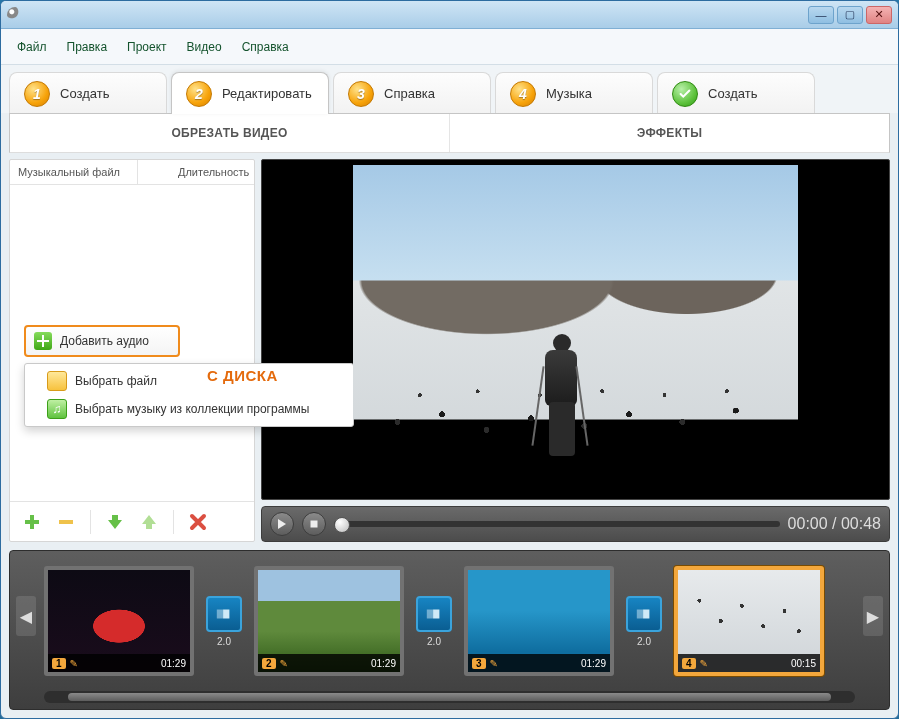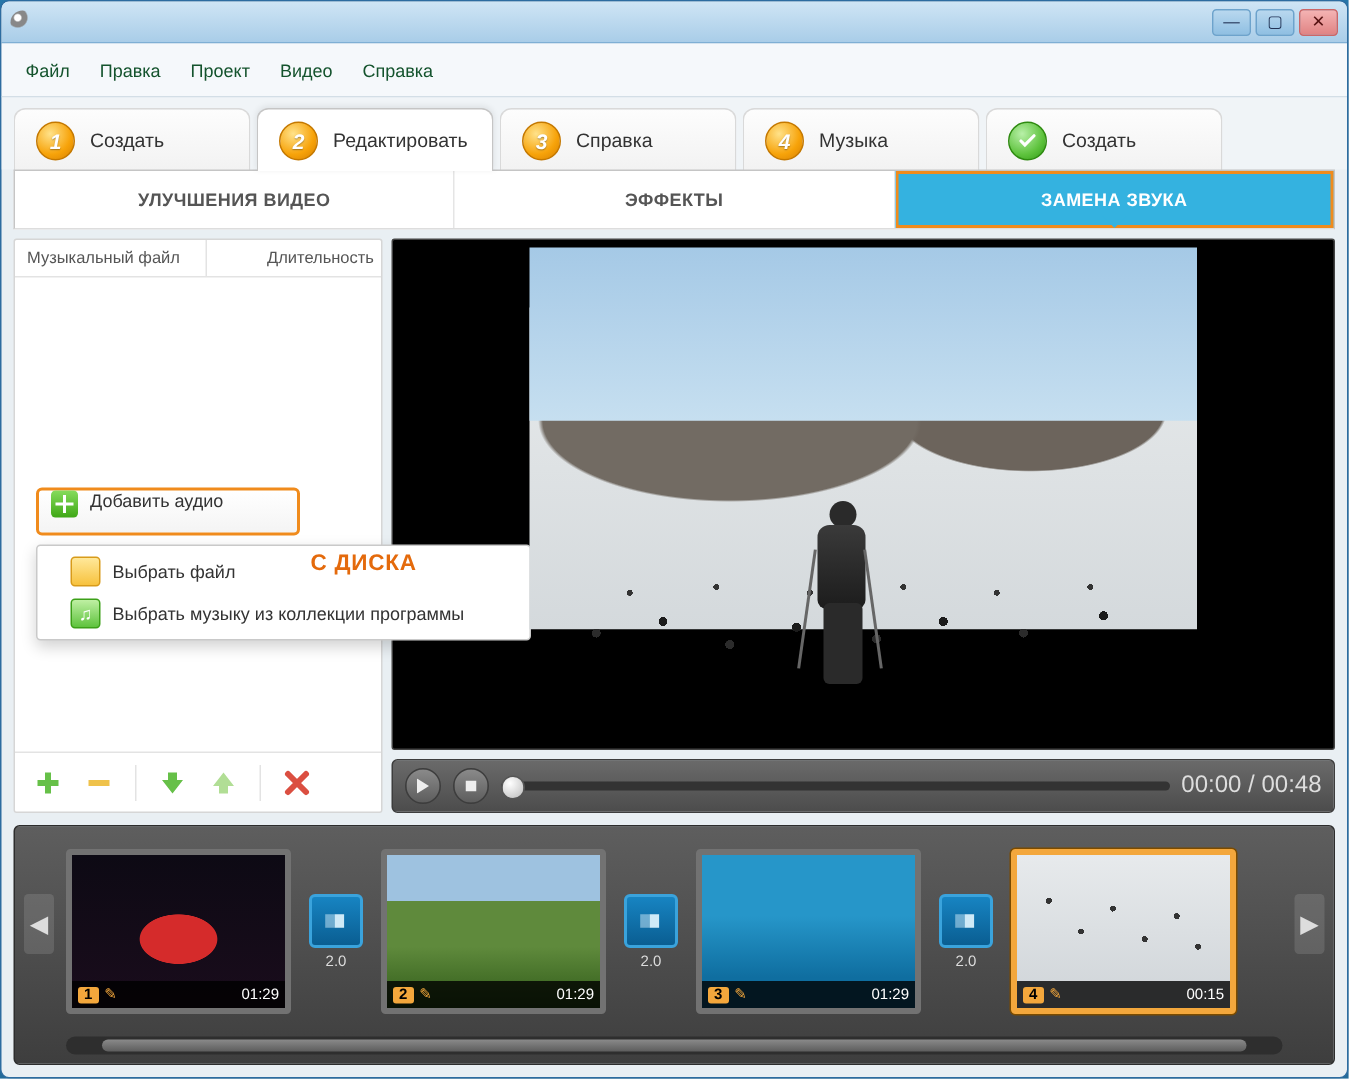--- a/index.html
+++ b/index.html
@@ -91,24 +91,24 @@
     width:246px; background:#fff; border:1px solid #d6d6d6;
     display:flex; flex-direction:column; border-radius:2px;
   }
   .table-head { display:flex; border-bottom:1px solid #e3e3e3; font-size:11px; color:#555;gap:32px;}
   .table-head div { padding:6px 8px; }
   .th-file { flex:1; border-right:1px solid #e3e3e3;}
   .th-dur { width:84px;}
   .table-body { flex:1; position:relative; }
 
   .add-audio-btn {
-    position:absolute; left:14px; top:140px; width:176px; height:32px;
+    position:absolute; left:14px; top:140px; width:156px; height:32px;
     background: linear-gradient(#ffffff,#f4f4f4);
     border:2px solid #f08b1c; border-radius:4px;
-    display:flex; padding:0 8px; font-size:12px; color:#333;
+    display:flex; align-items:center; padding:0 8px; font-size:12px; color:#333;
     cursor:pointer;
   }
   .plus-ic { width:18px; height:18px; margin-right:8px;
     background: linear-gradient(#86dc5c,#3fa716); border-radius:3px;
     position:relative;}
   .plus-ic::before,.plus-ic::after{content:"";position:absolute;background:#fff;}
   .plus-ic::before{left:8px;top:3px;width:2px;height:12px;}
   .plus-ic::after{left:3px;top:8px;width:12px;height:2px;}
 
   .dropdown-menu {
@@ -300,23 +300,22 @@
         <svg viewBox="0 0 16 16">
             <path d="M3 8l3 3 7-7" stroke="#fff" stroke-width="2.4" fill="none" stroke-linecap="round"></path>
           </svg>
       </div>
       <div class="label">Создать</div>
     </div>
   </div>
   <div class="steps-underline"></div>
 
   <div class="subtabs">
-    <div class="subtab">УЛУЧШЕНИЯ ВИДЕО</div>
+    <div class="subtab">ОБРЕЗАТЬ ВИДЕО</div>
     <div class="subtab">ЭФФЕКТЫ</div>
-    <div class="subtab active-sound highlight-border">ЗАМЕНА ЗВУКА</div>
   </div>
 
   <div class="main">
 
     <div class="panel-left">
       <div class="table-head">
         <div class="th-file">Музыкальный файл</div>
         <div class="th-dur">Длительность</div>
       </div>
       <div class="table-body">

